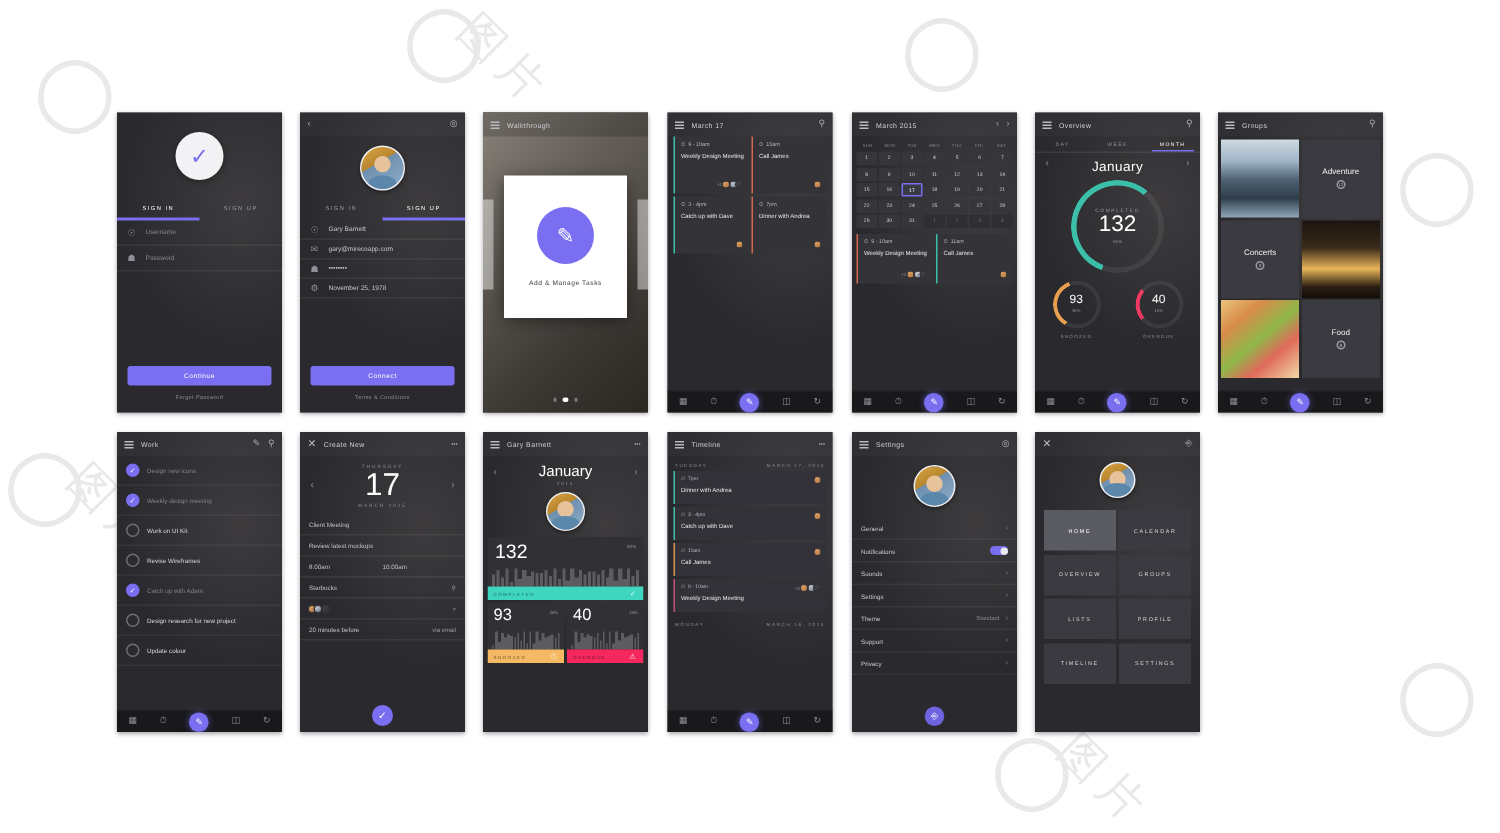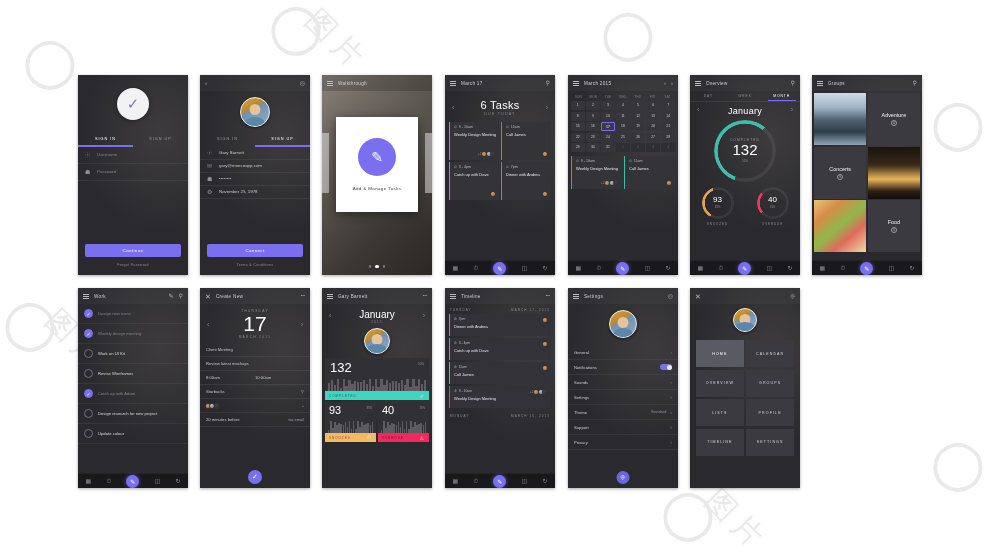--- a/index.html
+++ b/index.html
@@ -347,26 +347,20 @@
     <div class="tbar">
       <span class="ham">
             <i></i>
             <i></i>
             <i></i>
           </span>
       <span class="t">March 17</span>
       <span class="ico">⚲</span>
     </div>
     <div class="body">
-      <div class="hdr-c">
-        <span class="arrL">‹</span>
-        <div class="big">6 Tasks</div>
-        <div class="sub">DUE TODAY</div>
-        <span class="arrR">›</span>
-      </div>
       <div class="tgrid">
         <div class="tcard">
           <div class="tm">
                 <span>⏱</span>
                 <span>9 - 10am</span>
               </div>
           <div class="tt">Weekly Design Meeting</div>
           <div class="faces">
             <span class="pls">+2</span>
             <i class="fc a"></i>

